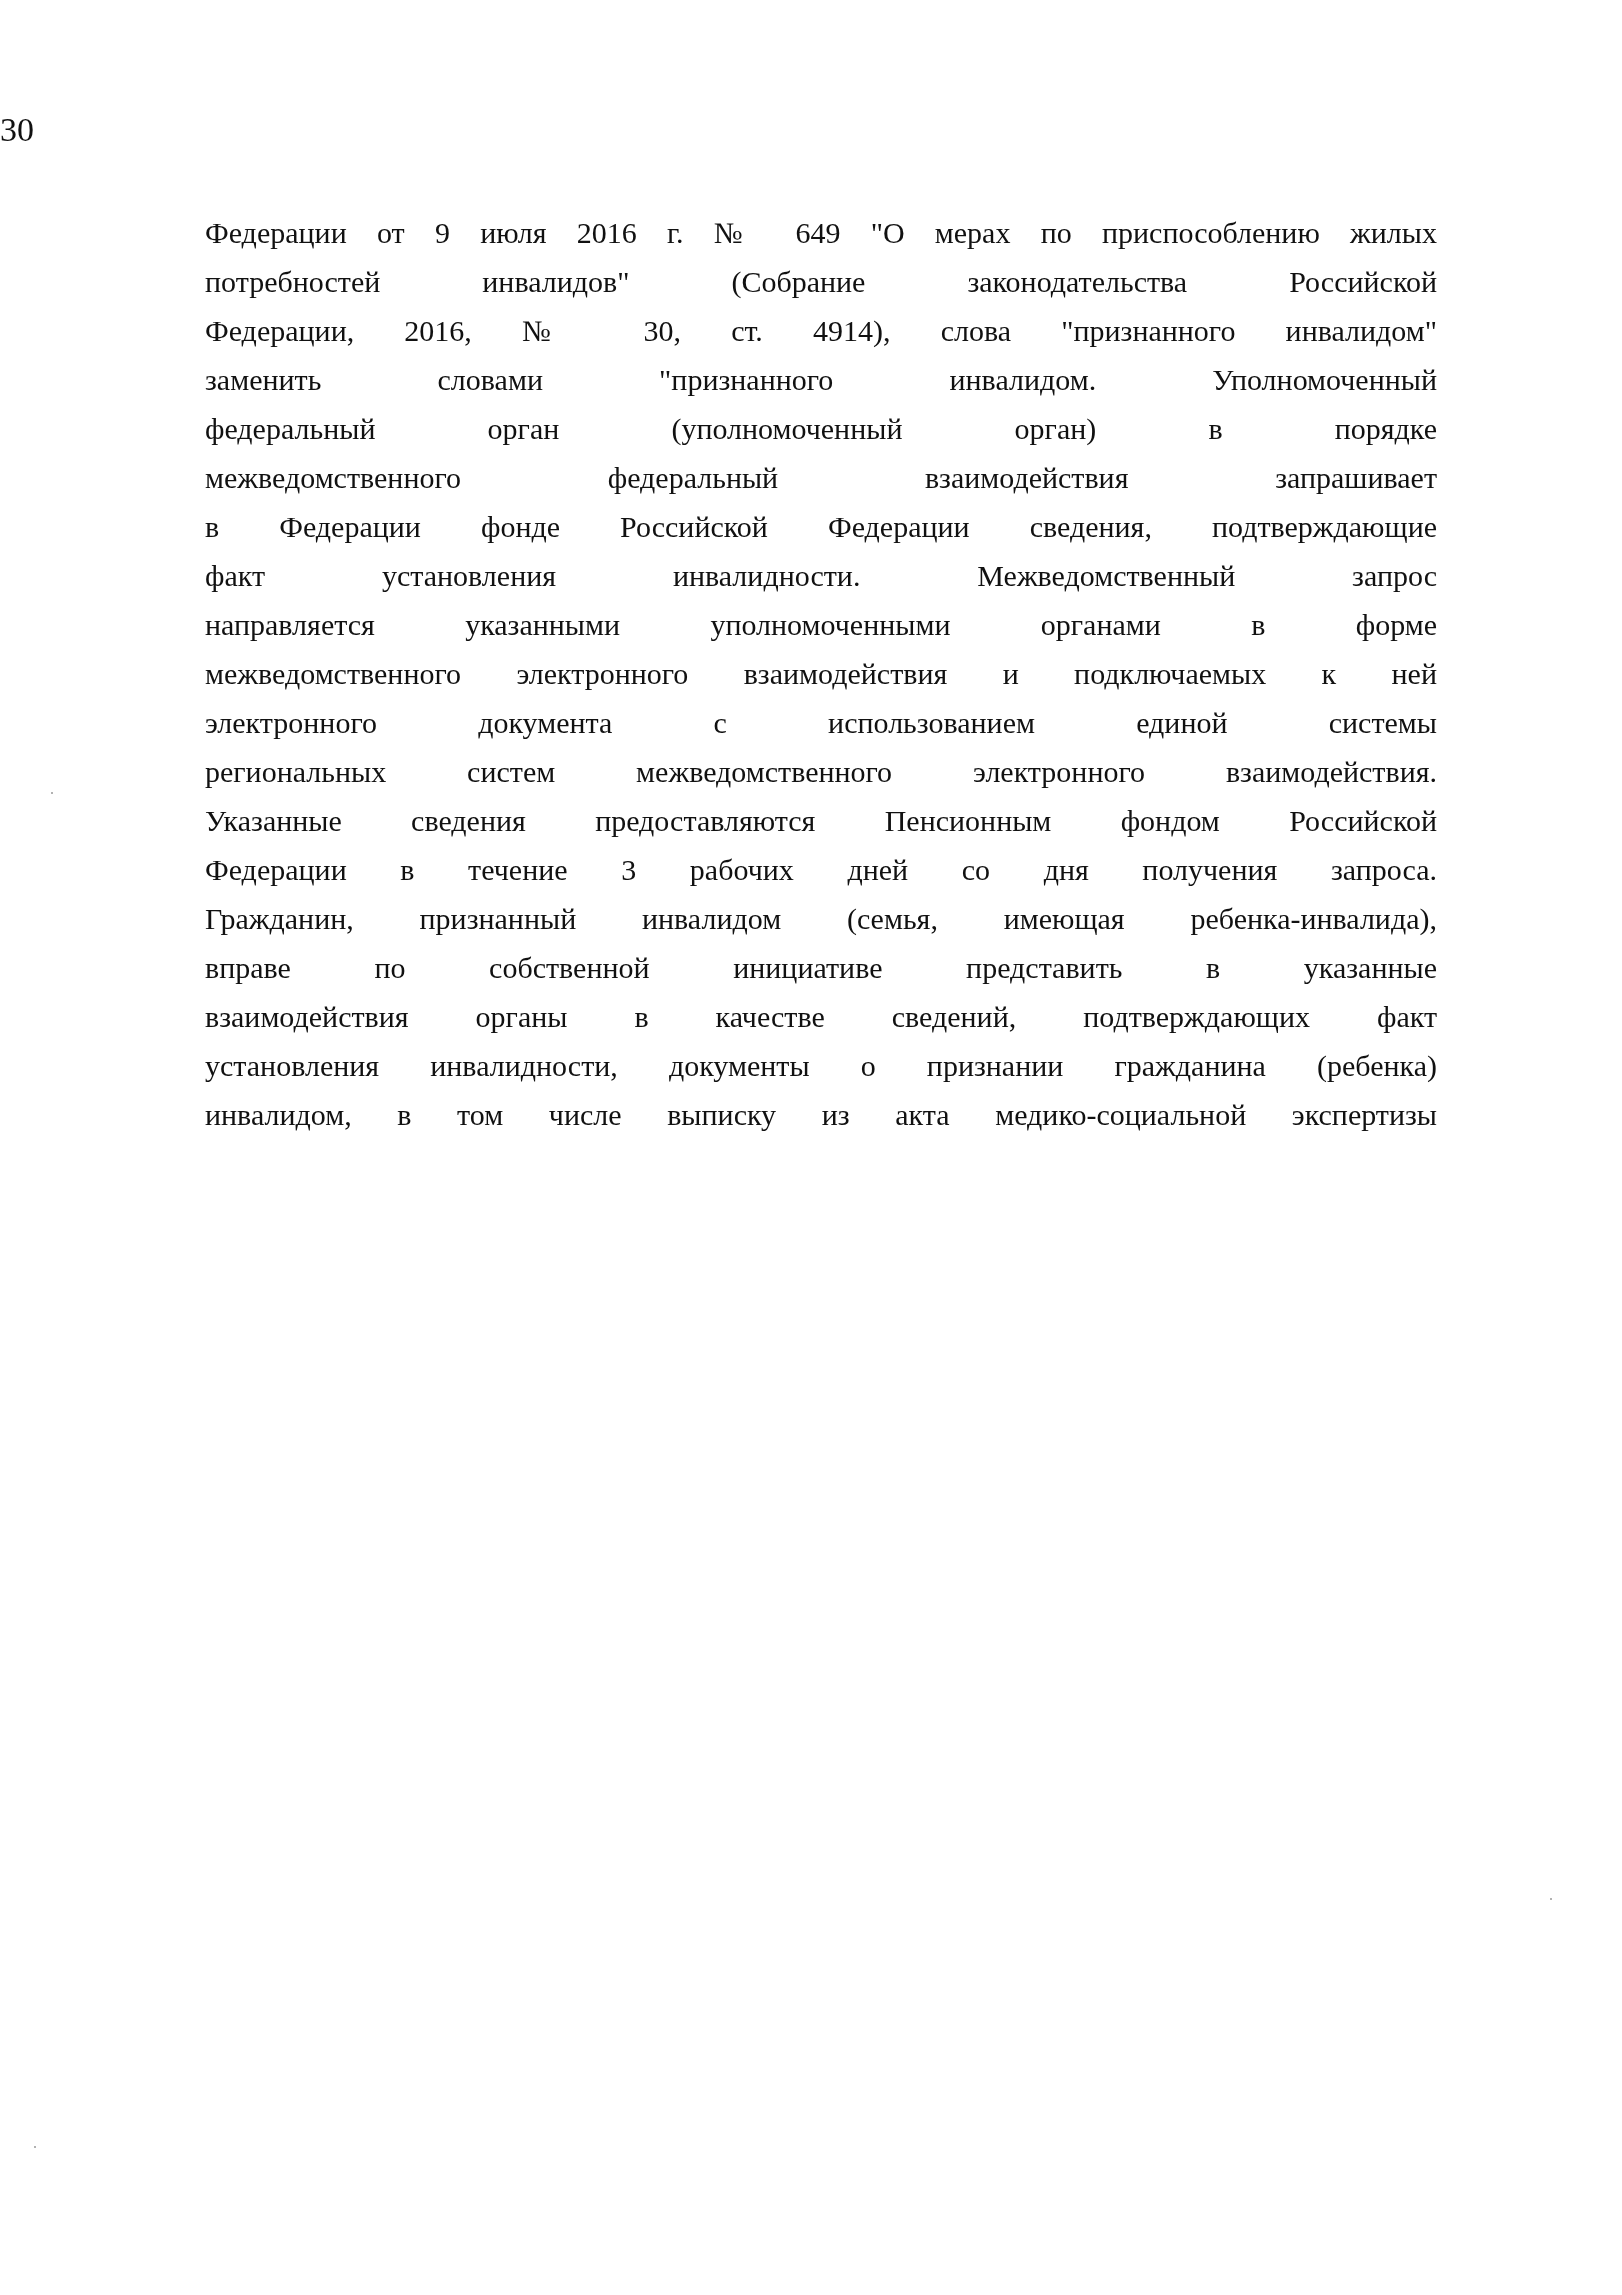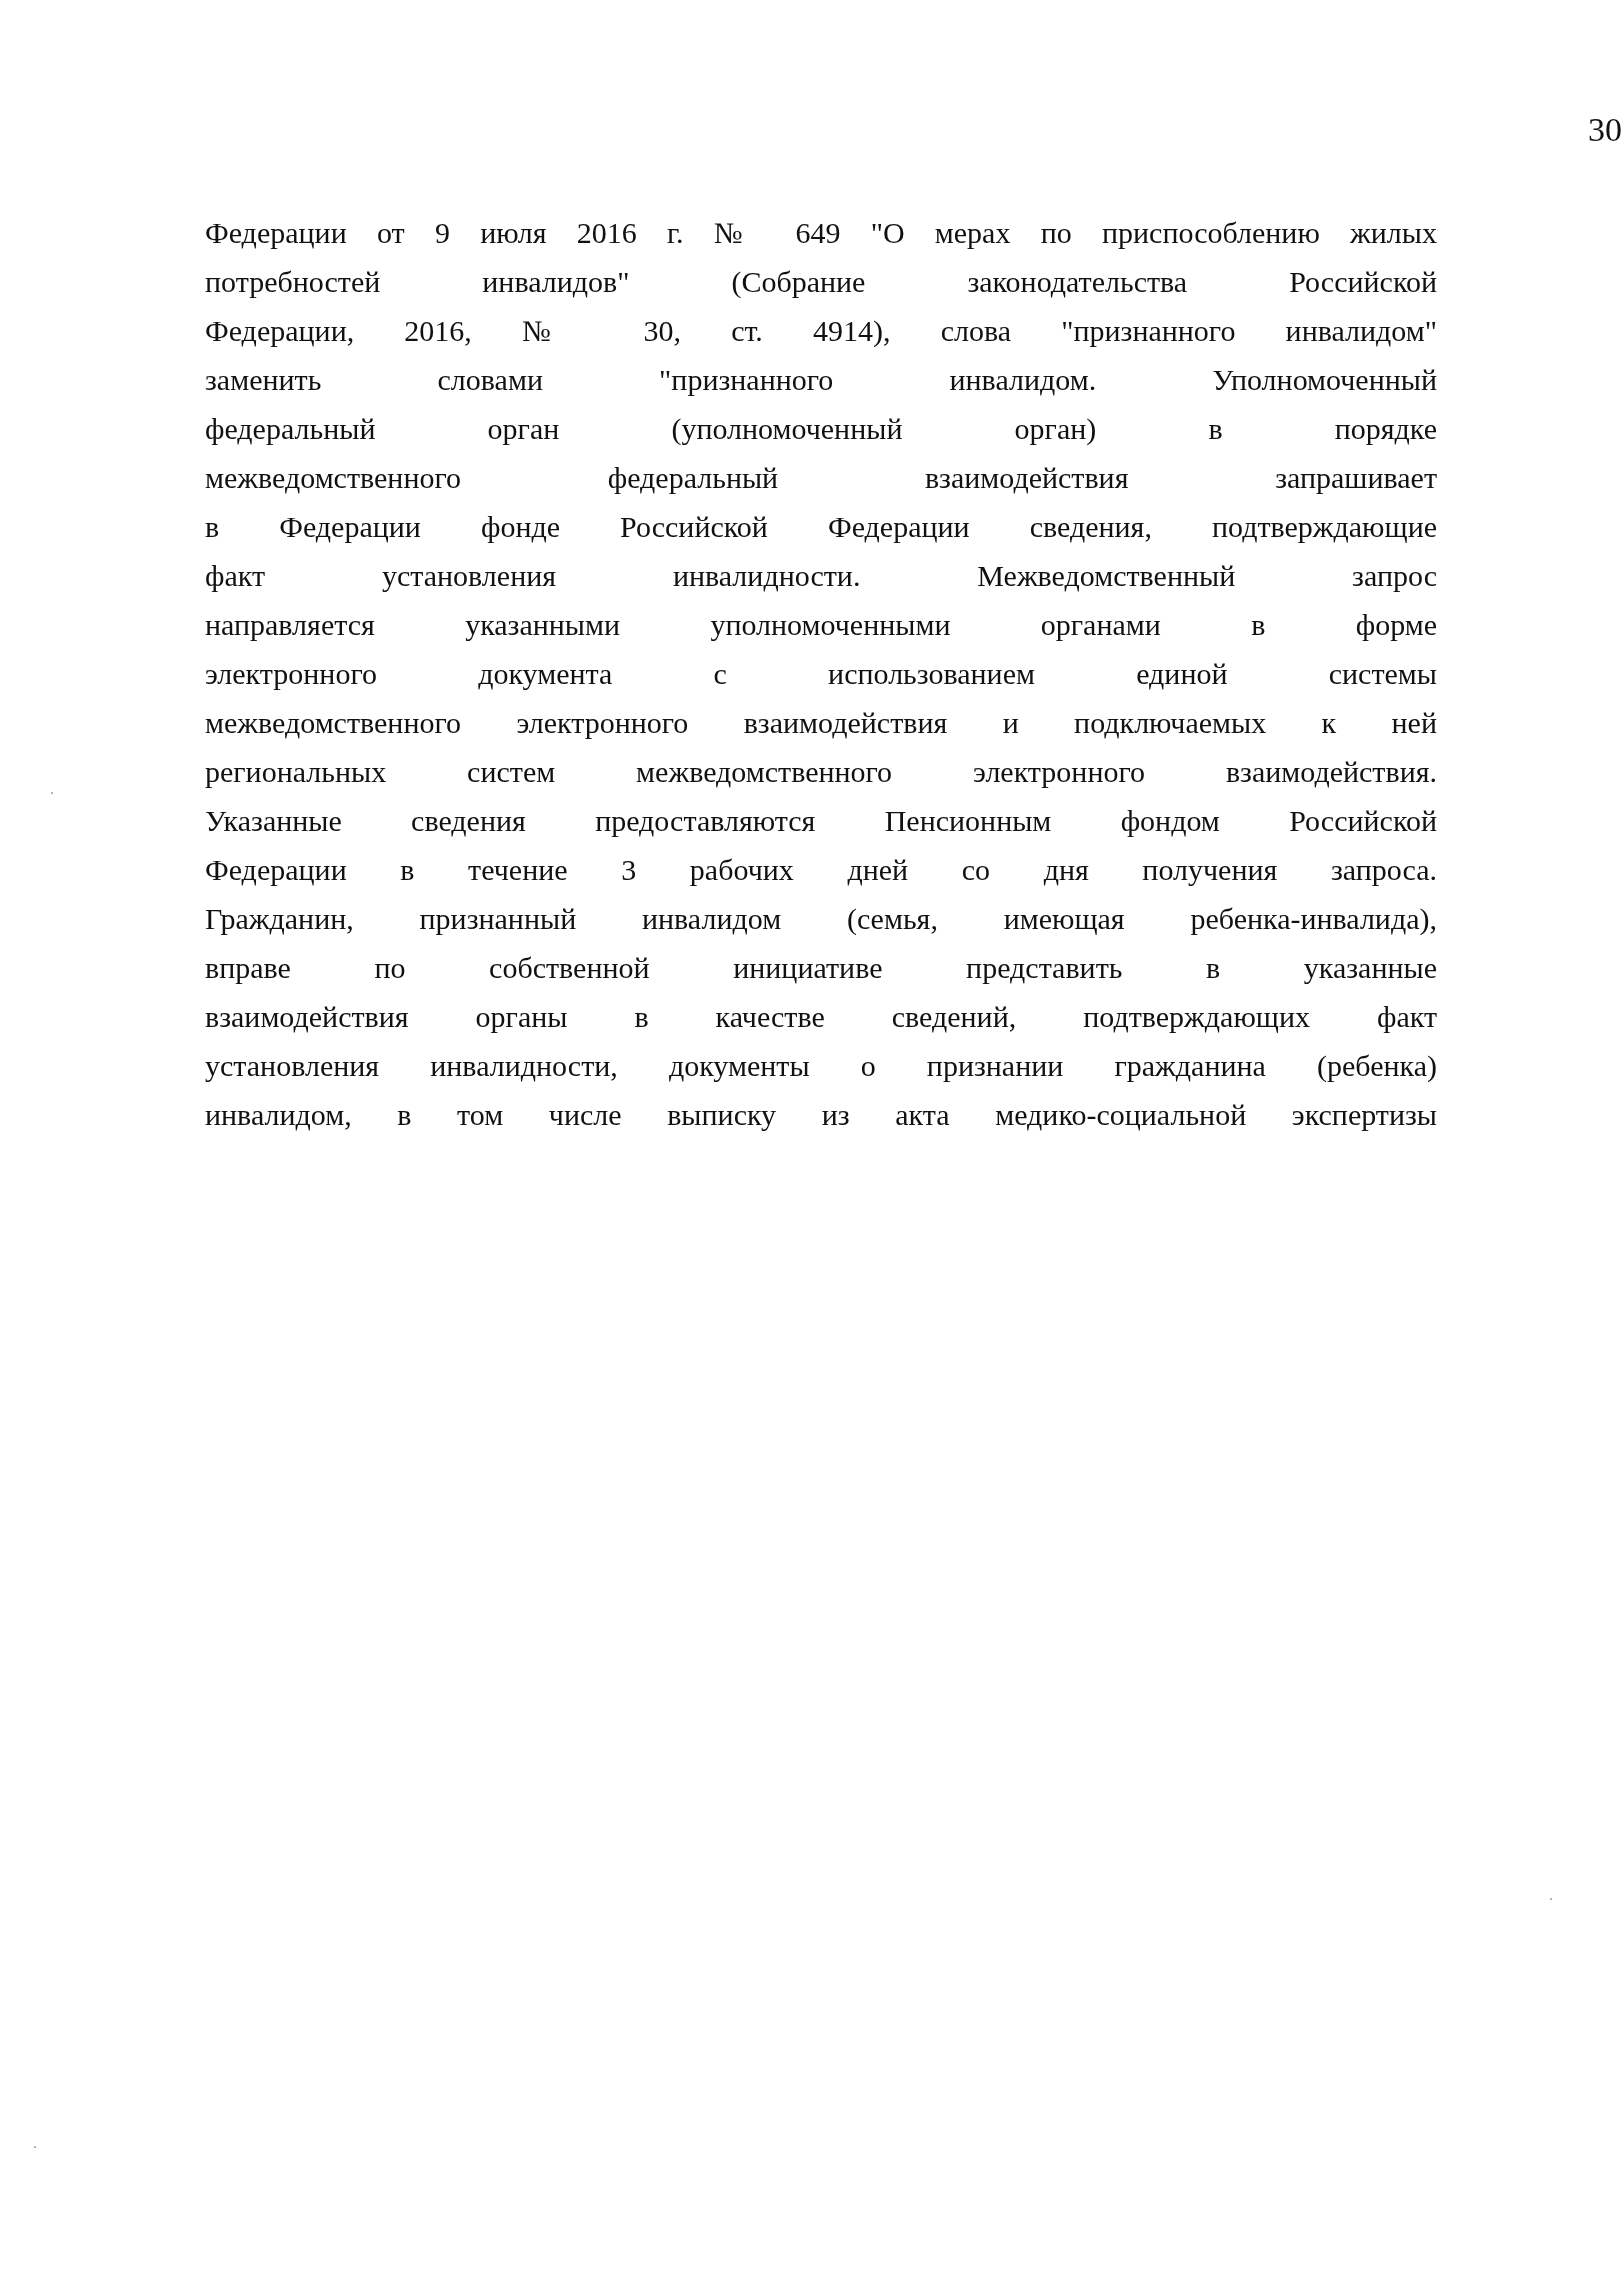--- a/index.html
+++ b/index.html
@@ -13,21 +13,21 @@
     position: relative;
     overflow: hidden;
     font-family: "Liberation Serif", "DejaVu Serif", serif;
     color: #111111;
   }
   .page-number {
     position: absolute;
     top: 110px;
     left: 0;
     width: 1622px;
-    text-align: right;
+    text-align: left;
     font-size: 34px;
     line-height: 39px;
   }
   .text-block {
     position: absolute;
     left: 205px;
     top: 208px;
     width: 1232px;
   }
   .line {
@@ -59,22 +59,22 @@
 <div class="text-block">
   <span class="line">Федерации от 9 июля 2016 г. № 649 "О мерах по приспособлению жилых</span>
   <span class="line">потребностей инвалидов" (Собрание законодательства Российской</span>
   <span class="line">Федерации, 2016, № 30, ст. 4914), слова "признанного инвалидом"</span>
   <span class="line">заменить словами "признанного инвалидом. Уполномоченный</span>
   <span class="line">федеральный орган (уполномоченный орган) в порядке</span>
   <span class="line">межведомственного федеральный взаимодействия запрашивает</span>
   <span class="line">в Федерации фонде Российской Федерации сведения, подтверждающие</span>
   <span class="line">факт установления инвалидности. Межведомственный запрос</span>
   <span class="line">направляется указанными уполномоченными органами в форме</span>
+  <span class="line">межведомственного электронного взаимодействия и подключаемых к ней</span>
   <span class="line">электронного документа с использованием единой системы</span>
-  <span class="line">межведомственного электронного взаимодействия и подключаемых к ней</span>
   <span class="line">региональных систем межведомственного электронного взаимодействия.</span>
   <span class="line">Указанные сведения предоставляются Пенсионным фондом Российской</span>
   <span class="line">Федерации в течение 3 рабочих дней со дня получения запроса.</span>
   <span class="line">Гражданин, признанный инвалидом (семья, имеющая ребенка-инвалида),</span>
   <span class="line">вправе по собственной инициативе представить в указанные</span>
   <span class="line">взаимодействия органы в качестве сведений, подтверждающих факт</span>
   <span class="line">установления инвалидности, документы о признании гражданина (ребенка)</span>
   <span class="line">инвалидом, в том числе выписку из акта медико-социальной экспертизы</span>
 </div>
 

